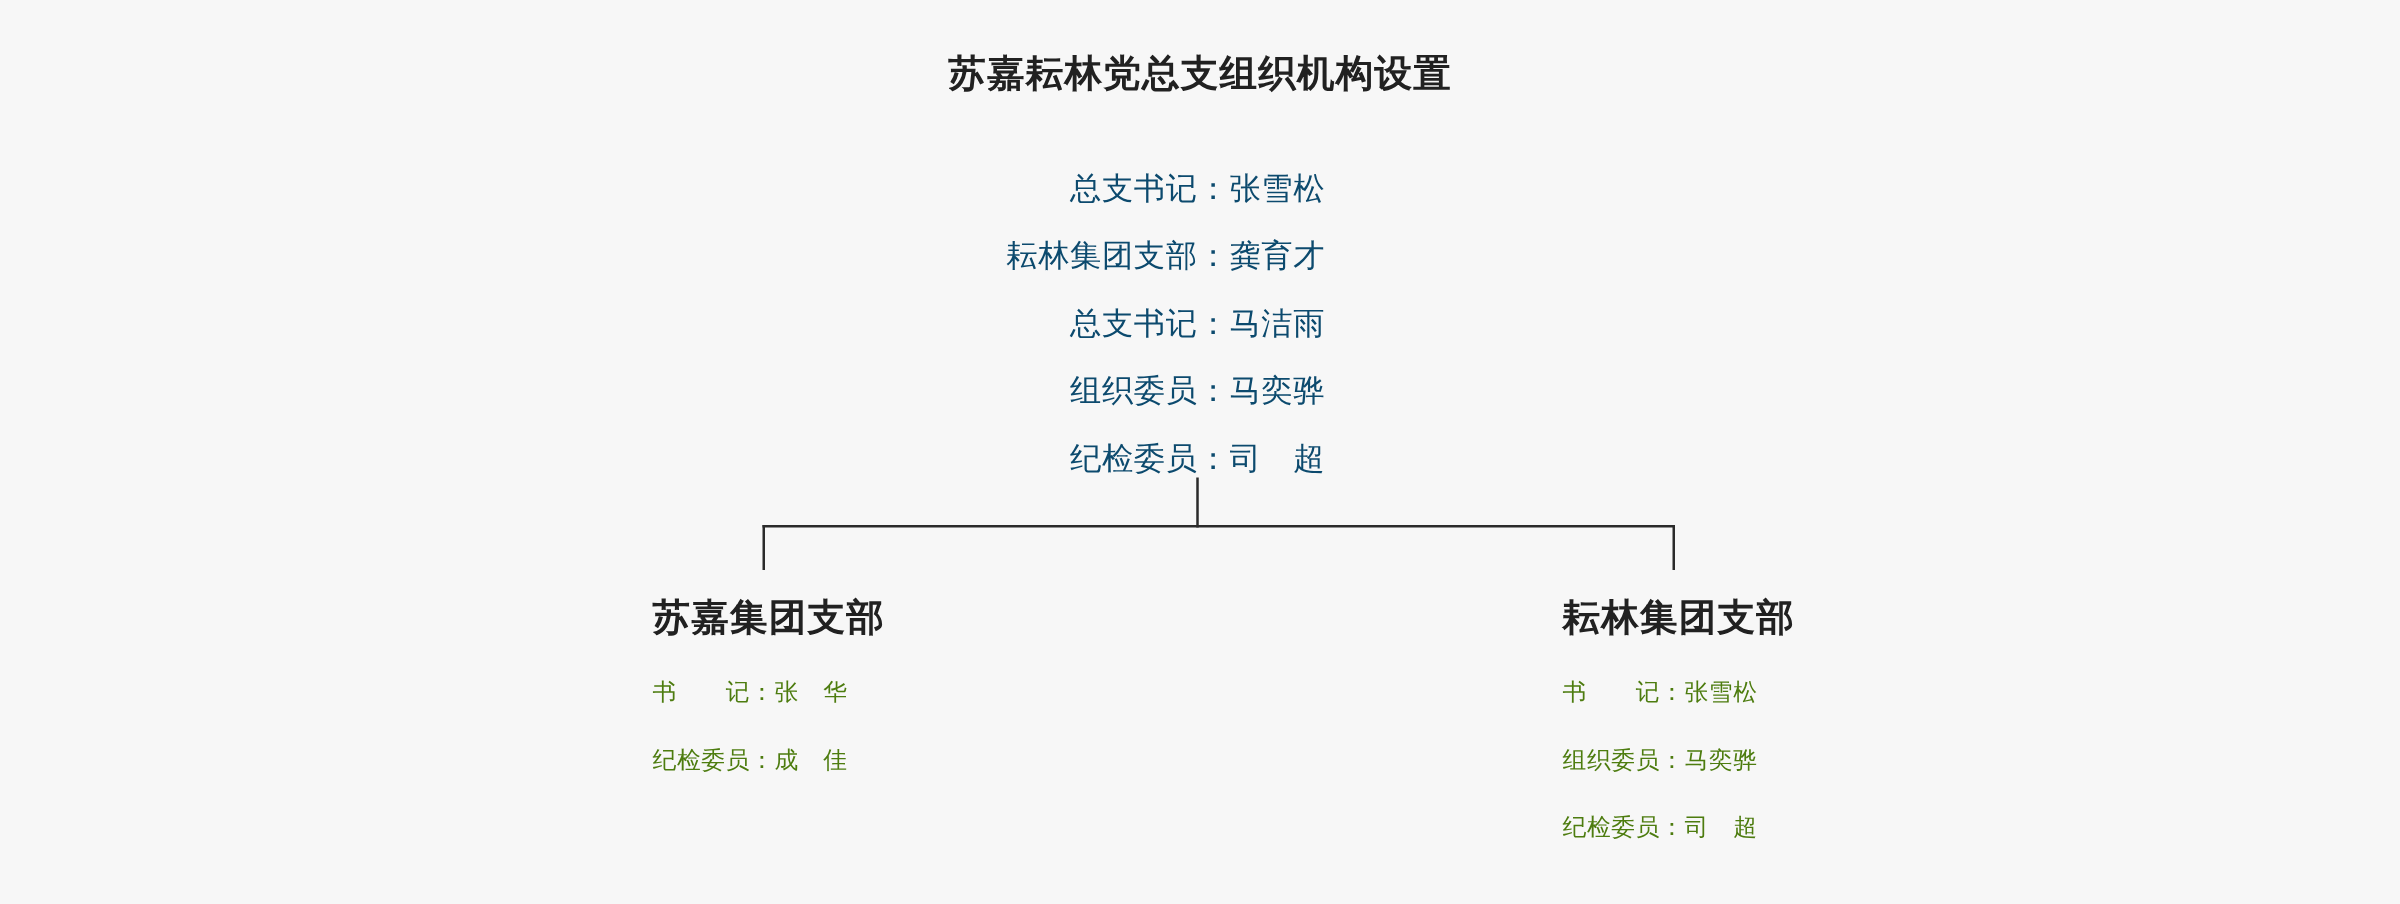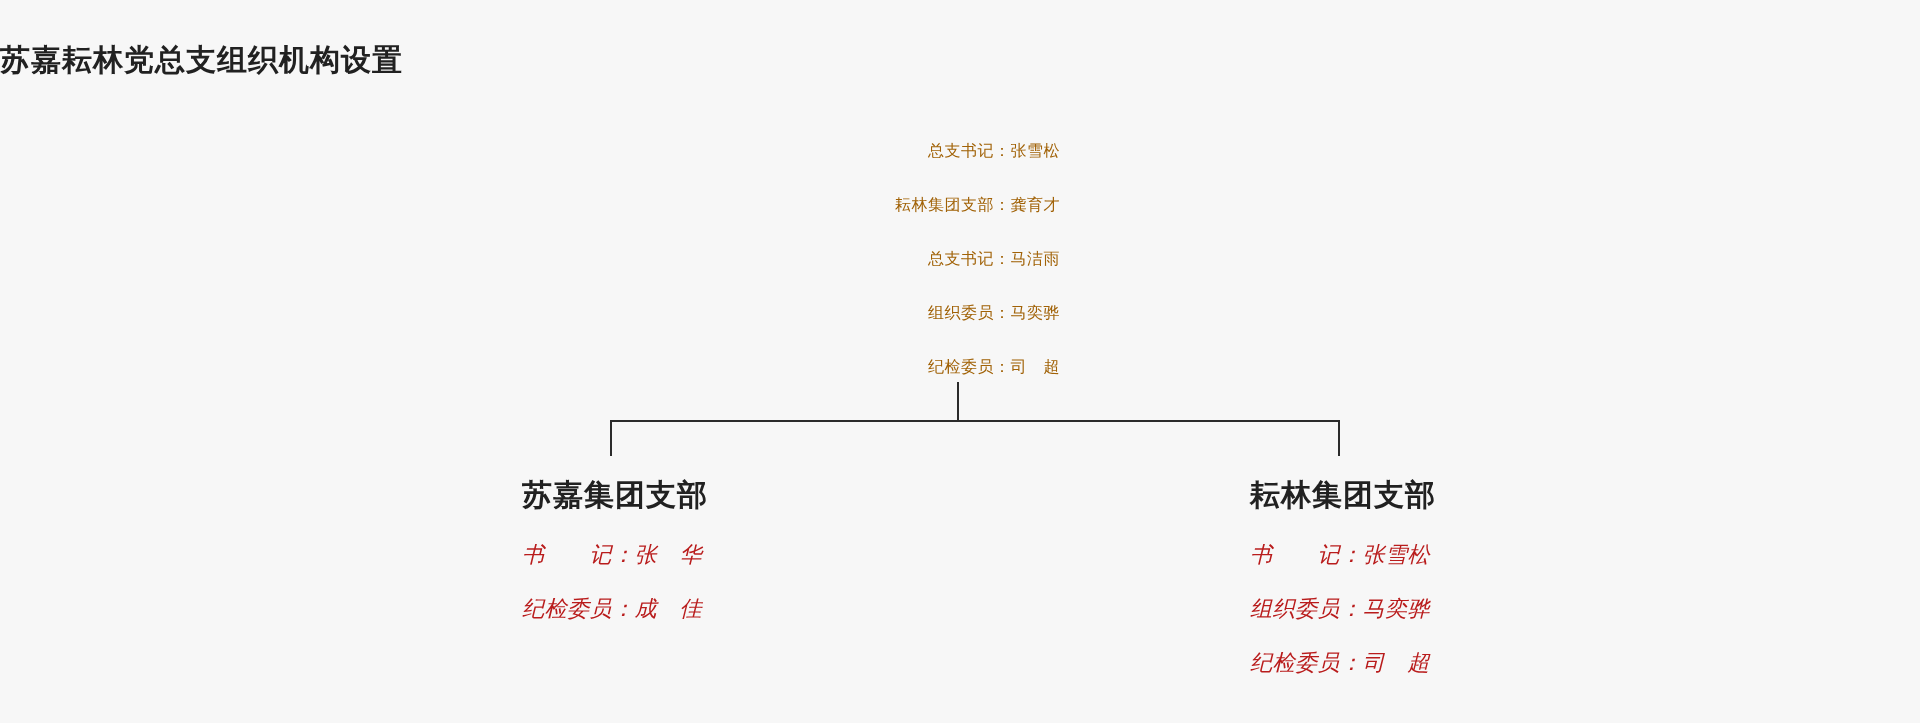--- a/index.html
+++ b/index.html
@@ -21,42 +21,42 @@
     height: 723px;
     background: #f7f7f7;
   }
 
   
   .chart-title {
     position: absolute;
     left: 0;
     top: 40px;
     width: 1920px;
-    text-align: left;
+    text-align: center;
     font-size: 30px;
     line-height: 40px;
     font-weight: 700;
     letter-spacing: 1px;
     color: #212121;
     white-space: pre;
   }
 
   
   .root-node {
     position: absolute;
     left: 760px;
     top: 124px;
     width: 300px;
     text-align: right;
   }
   .root-row {
-    font-size: 16px;
+    font-size: 25px;
     line-height: 54px;
     height: 54px;
-    color: #a16207;
+    color: #0c4a6e;
     white-space: pre;
     letter-spacing: 0.5px;
   }
 
   
   .connector {
     position: absolute;
     left: 0;
     top: 0;
     width: 1920px;
@@ -104,27 +104,26 @@
   .branch-title {
     font-size: 30px;
     line-height: 38px;
     font-weight: 700;
     color: #212121;
     letter-spacing: 1px;
     white-space: pre;
     margin-bottom: 14px;
   }
   .branch-row {
-    font-size: 22px;
+    font-size: 19px;
     line-height: 54px;
     height: 54px;
-    color: #b91c1c;
+    color: #4d7c0f;
     white-space: pre;
     letter-spacing: 0.5px;
-    font-style: italic;
   }
 </style>
 </head>
 <body>
 
 <div id="page">
 
   <div class="chart-title">苏嘉耘林党总支组织机构设置</div>
 
   <div class="root-node">

